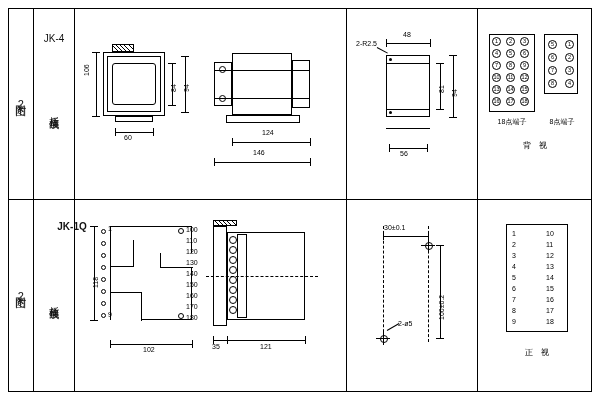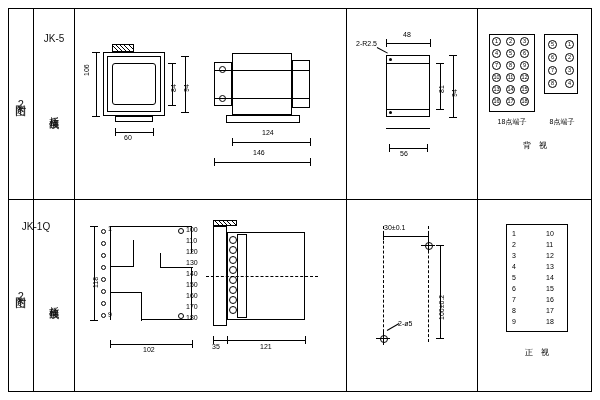--- a/index.html
+++ b/index.html
@@ -45,21 +45,21 @@
 
   <div class="line hline" style="left:8px;top:199px;width:584px;"></div>
 
   <div class="line vline" style="left:33px;top:8px;height:383px;"></div>
   <div class="line vline" style="left:74px;top:8px;height:383px;"></div>
   <div class="line vline" style="left:346px;top:8px;height:383px;"></div>
   <div class="line vline" style="left:477px;top:8px;height:383px;"></div>
 
   <div class="cell-label vtext" style="left:8px;top:8px;width:25px;height:191px;font-size:11px;">附图2</div>
 
-  <div class="cell-label" style="left:34px;top:30px;width:40px;height:18px;font-size:10px;">JK-5</div>
+  <div class="cell-label" style="left:34px;top:30px;width:40px;height:18px;font-size:10px;">JK-4</div>
   <div class="cell-label vtext" style="left:34px;top:50px;width:40px;height:120px;font-size:10px;">板后接线</div>
 
   <div class="rect-th" style="left:103px;top:52px;width:62px;height:64px;"></div>
   <div class="rect" style="left:107px;top:56px;width:54px;height:56px;"></div>
   <div class="rect" style="left:112px;top:63px;width:44px;height:42px;border-radius:3px;"></div>
 
   <div class="hatch" style="left:112px;top:44px;width:22px;height:8px;"></div>
 
   <div class="rect" style="left:115px;top:116px;width:38px;height:6px;"></div>
 
@@ -167,21 +167,21 @@
   <div class="term" style="left:565px;top:66px;">3</div>
   <div class="term" style="left:548px;top:79px;">8</div>
   <div class="term" style="left:565px;top:79px;">4</div>
 
   <div class="lbl c" style="left:486px;top:117px;width:52px;font-size:7px;">18点端子</div>
   <div class="lbl c" style="left:542px;top:117px;width:40px;font-size:7px;">8点端子</div>
   <div class="lbl c" style="left:500px;top:140px;width:70px;font-size:8px;">背　视</div>
 
   <div class="cell-label vtext" style="left:8px;top:200px;width:25px;height:191px;font-size:11px;">附图2</div>
 
-  <div class="cell-label" style="left:16px;top:218px;width:40px;height:18px;font-size:10px;">JK-1Q</div>
+  <div class="cell-label" style="left:52px;top:218px;width:40px;height:18px;font-size:10px;font-weight:bold;">JK-1Q</div>
   <div class="cell-label vtext" style="left:34px;top:240px;width:40px;height:120px;font-size:10px;">板前接线</div>
 
   <div class="rect" style="left:110px;top:226px;width:82px;height:94px;"></div>
   <div style="position:absolute;left:128px;top:226px;width:0;height:0;"></div>
 
   <div style="position:absolute;left:111px;top:240px;width:22px;height:26px;background:#fff;border-right:1px solid #000;border-bottom:1px solid #000;"></div>
   <div style="position:absolute;left:160px;top:253px;width:32px;height:14px;background:#fff;border-left:1px solid #000;border-bottom:1px solid #000;"></div>
   <div style="position:absolute;left:111px;top:292px;width:30px;height:28px;background:#fff;border-right:1px solid #000;border-top:1px solid #000;"></div>
 
   <div class="circ" style="left:101px;top:229px;width:5px;height:5px;"></div>

